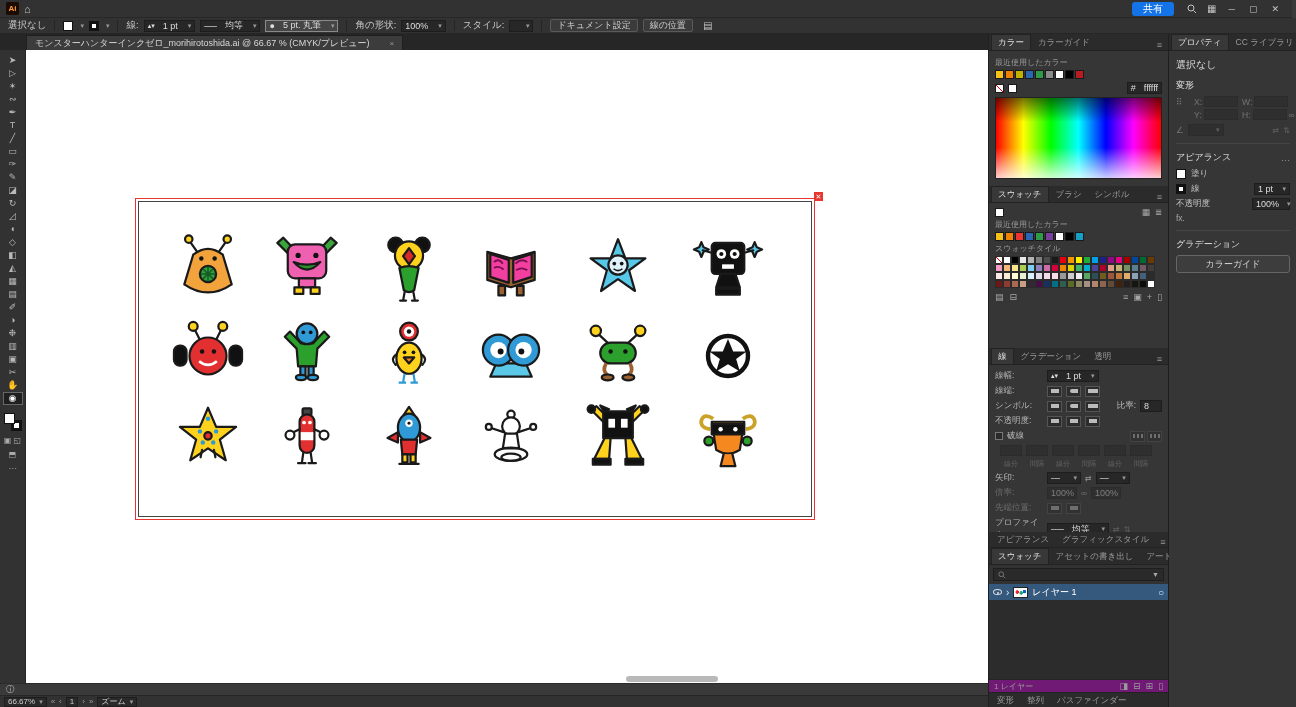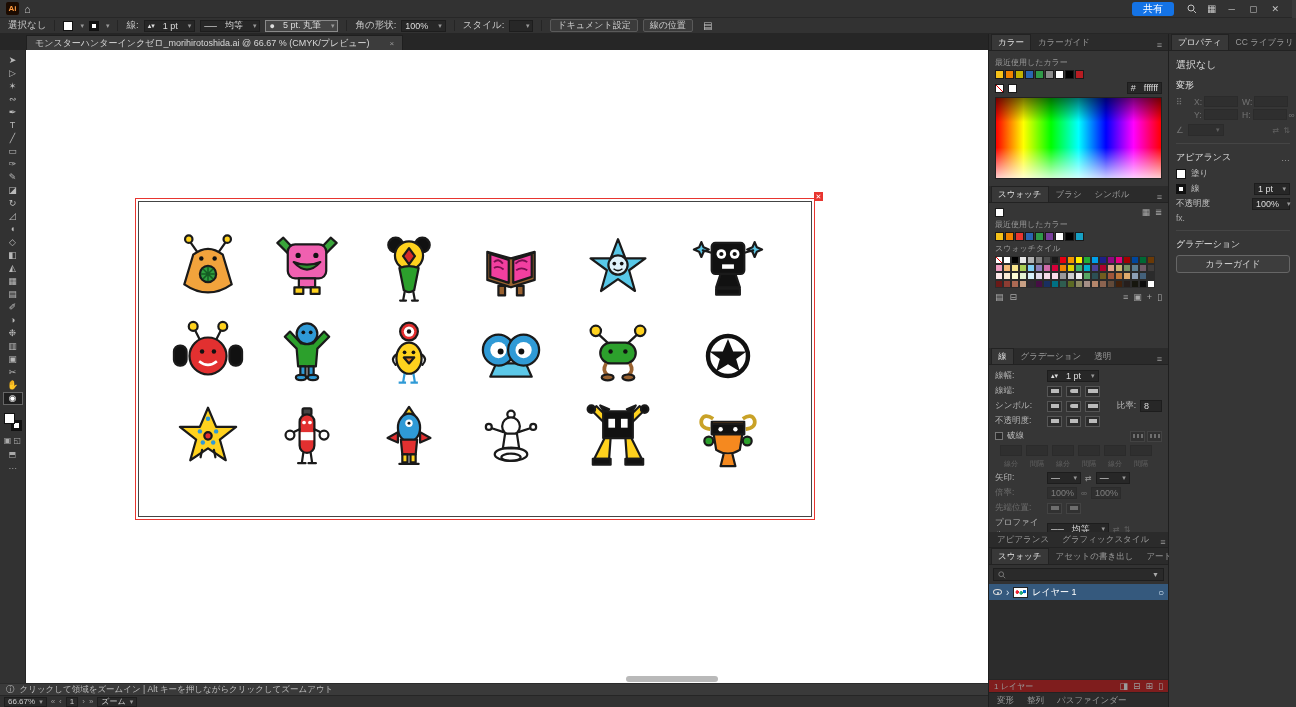--- a/index.html
+++ b/index.html
@@ -83,21 +83,21 @@
 .dcol{width:24px;text-align:center}
 .dcol .fld{width:22px;height:11px}
 .dcol .t{font-size:7px;color:#9a9a9a}
 .cb{width:8px;height:8px;border:1px solid #777;background:#2a2a2a;display:inline-block}
 .layersearch{display:flex;align-items:center;gap:4px;background:#2a2a2a;border:1px solid #1e1e1e;height:13px;margin:3px 4px;padding:0 4px;color:#888}
 .layerrow{display:flex;align-items:center;height:16px;background:#35597d;margin:0 0 0 0;gap:4px;padding:0 4px;color:#fff}
 .eye{width:9px;height:6px;border:1px solid #ddd;border-radius:50%;position:relative;flex-shrink:0}
 .eye::after{content:"";position:absolute;left:3px;top:1.5px;width:2px;height:2px;background:#ddd;border-radius:50%}
 .lthumb{width:15px;height:11px;background:#fff;border:1px solid #222;background-image:radial-gradient(circle at 25% 45%,#e23 0 1.5px,transparent 2px),radial-gradient(circle at 55% 55%,#2a7 0 1.5px,transparent 2px),radial-gradient(circle at 80% 40%,#06c 0 1.5px,transparent 2px)}
 .layersfill{flex:1;background:#2c2c2c}
-.layersbottom{height:13px;display:flex;align-items:center;padding:0 5px;gap:20px;background:#7f1d1d;border-top:1px solid #262626;font-size:8px;color:#9a9a9a}
+.layersbottom{height:13px;display:flex;align-items:center;padding:0 5px;gap:20px;background:#701a75;border-top:1px solid #262626;font-size:8px;color:#9a9a9a}
 .bottabs{height:15px;background:#2b2b2b;display:flex;align-items:center;gap:1px;padding:0 2px;border-top:1px solid #222;flex-shrink:0}
 
 .propbody{padding:5px 7px;font-size:8.5px;color:#c4c4c4}
 .phead{color:#e0e0e0;font-size:9px;margin:7px 0 4px;display:flex;align-items:center}
 .phead .more{margin-left:auto;color:#9a9a9a}
 .tgrid{display:grid;grid-template-columns:14px 1fr 1fr;gap:2px 4px;align-items:center}
 .tcell{display:flex;align-items:center;gap:2px}
 .tcell .fld{width:34px;height:11px}
 .pdivider{height:1px;background:#454545;margin:7px 0}
 .approw{display:flex;align-items:center;gap:5px;margin:3px 0}
@@ -436,21 +436,20 @@
             <circle class="s" cx="76" cy="50" r="6" fill="#2ca02c"></circle>
           <path class="s" d="M44 68 L40 84 L60 84 L56 68" fill="#f5891f"></path>
         </svg>
       </div>
     </div>
     <div class="hthumb"></div>
   </div>
 
   <div id="hintbar">
     <span>ⓘ</span>
-    <span>クリックして領域をズームイン | Alt キーを押しながらクリックしてズームアウト</span>
   </div>
   <div id="statusbar">
     <span class="statfld">
         <span>66.67%</span>
         <span class="caret">▾</span>
       </span>
     <span class="navico">«</span>
     <span class="navico">‹</span>
     <span class="statfld">
         <span>1</span>

